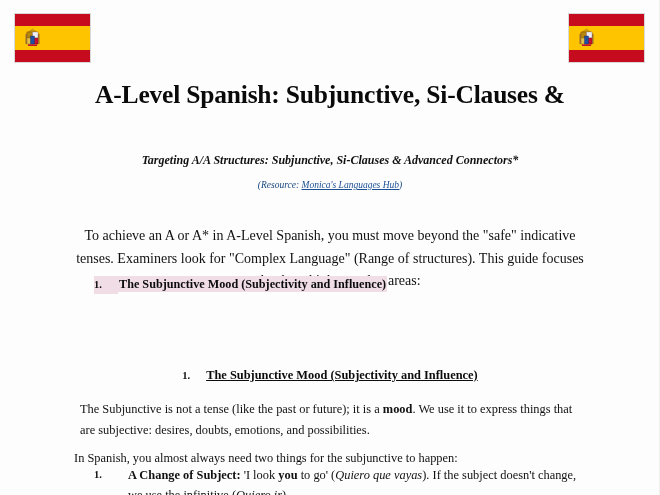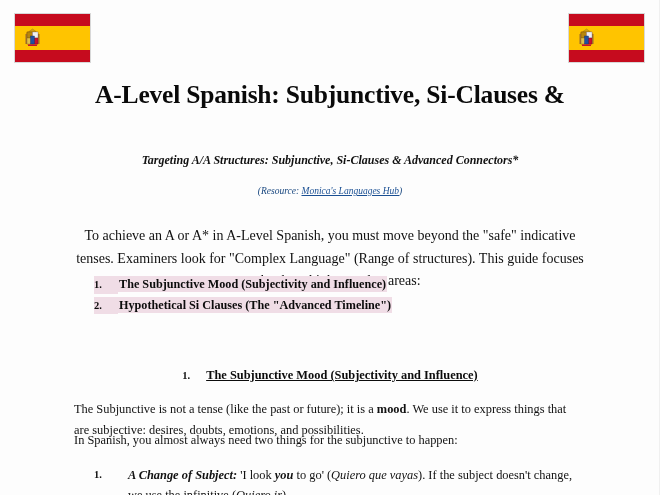--- a/index.html
+++ b/index.html
@@ -90,21 +90,20 @@
   }
   .resource {
     position: absolute;
     top: 180px;
     left: 60px;
     width: 540px;
     text-align: center;
     font-size: 9.5px;
     font-style: italic;
     color: #16457e;
-    margin-top: 6px;
   }
   .resource a,
   .resource .link {
     color: #1a4f93;
     text-decoration: underline;
     font-style: italic;
     cursor: pointer;
   }
 
   
@@ -175,22 +174,22 @@
   
   .para {
     position: absolute;
     left: 74px;
     width: 500px;
     font-size: 12.4px;
     line-height: 1.63;
     color: #111;
     text-align: left;
   }
-  .para-1 { top: 387px; }
-  .para-2 { top: 418px; }
+  .para-1 { top: 387px; margin-left: 6px; }
+  .para-2 { top: 436px; }
   .para b { font-weight: bold; }
 
   
   .sub-list {
     position: absolute;
     top: 465px;
     left: 94px;
     width: 488px;
     margin: 0;
     padding: 0;
@@ -203,21 +202,21 @@
     position: relative;
     padding-left: 34px;
   }
   .sub-list .num {
     position: absolute;
     left: 0;
     top: 1px;
     font-size: 10.5px;
     font-weight: bold;
   }
-  .sub-list b { font-weight: bold; font-style: italic; }
+  .sub-list b { font-weight: bold; }
   .sub-list i { }
 </style>
 </head>
 <body>
 
 <div class="page">
 
   <div class="flag flag-left">
     <div class="band-top"></div>
     <div class="band-mid"></div>
@@ -264,23 +263,20 @@
   <div class="resource">
     <span>(Resource: </span><span class="link">Monica's Languages Hub</span><span>)</span>
   </div>
 
   <p class="intro">To achieve an A or A* in A-Level Spanish, you must move beyond the "safe" indicative tenses. Examiners look for "Complex Language" (Range of structures). This guide focuses on the three highest-value areas:</p>
 
   <ul class="hl-list">
     <li>
       <span class="num">1.</span><span class="txt">The Subjunctive Mood (Subjectivity and Influence)</span>
     </li>
-    <li>
-      <span class="num">2.</span><span class="txt">Hypothetical Si Clauses (The "Advanced Timeline")</span>
-    </li>
   </ul>
 
   <h2 class="section-head">
     <span class="num">1.</span><span class="head-txt">The Subjunctive Mood (Subjectivity and Influence)</span>
   </h2>
 
   <p class="para para-1">
     <span>The Subjunctive is not a tense (like the past or future); it is a </span><b>mood</b><span>. We use it to express things that are subjective: desires, doubts, emotions, and possibilities.</span>
   </p>
 

